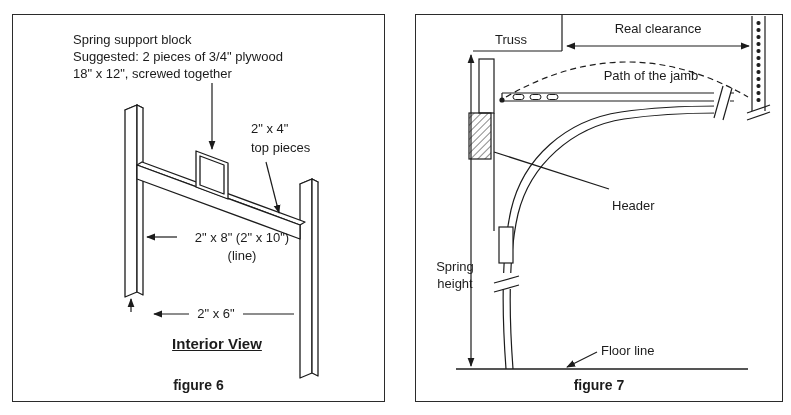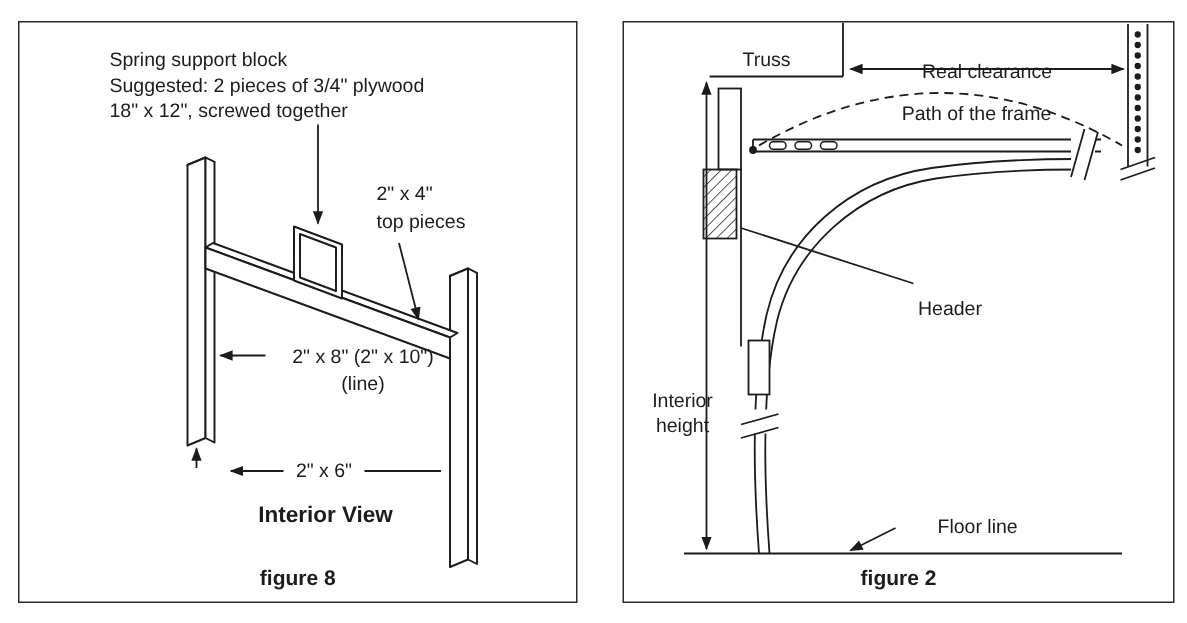--- a/index.html
+++ b/index.html
@@ -5,21 +5,21 @@
   html,body{margin:0;padding:0;background:#ffffff;}
   body{width:791px;height:415px;font-family:"Liberation Sans",sans-serif;color:#1c1c1c;}
   .canvas{position:relative;width:791px;height:415px;background:#fff;overflow:hidden;}
   .panel{position:absolute;border:1.6px solid #2b2b2b;background:#fff;box-sizing:border-box;}
   #panel4{left:12px;top:14px;width:373px;height:388px;}
   #panel5{left:415px;top:14px;width:368px;height:388px;}
   .panel svg{position:absolute;left:0;top:0;}
   .lbl{position:absolute;font-size:13px;line-height:17px;white-space:nowrap;}
   .ctr{text-align:center;}
   .caption{position:absolute;left:0;width:100%;text-align:center;font-weight:bold;font-size:14px;}
-  .title{font-size:15px;font-weight:bold;}
+  .title{font-size:15px;font-weight:bold;text-decoration:underline;}
   .tf{line-height:19px;}
 </style>
 </head>
 <body>
 
 <div class="canvas">
 
   <div class="panel" id="panel4">
     <svg width="370" height="385" viewBox="0 0 370 385">
       <defs>
@@ -71,21 +71,21 @@
       <div>top pieces</div>
     </div>
 
     <div class="lbl ctr" style="left:166px;top:214px;width:126px;">2" x 8" (2" x 10")</div>
     <div class="lbl ctr" style="left:166px;top:232px;width:126px;">(line)</div>
 
     <div class="lbl ctr" style="left:178px;top:290px;width:50px;">2" x 6"</div>
 
     <div class="lbl ctr title" style="left:104px;top:320px;width:200px;">Interior View</div>
 
-    <div class="caption" style="top:362px;">figure 8</div>
+    <div class="caption" style="top:362px;">figure 6</div>
   </div>
 
   <div class="panel" id="panel5">
     <svg width="365" height="385" viewBox="0 0 365 385">
       <defs>
         <marker id="arr5" viewBox="0 0 10 10" markerWidth="9" markerHeight="9" refX="9" refY="5" orient="auto-start-reverse" markerUnits="userSpaceOnUse">
           <path d="M0,1.2 L10,5 L0,8.8 Z" fill="#1c1c1c"></path>
         </marker>
         <pattern id="hatch5" width="5" height="5" patternUnits="userSpaceOnUse" patternTransform="rotate(45 0 0)">
           <line x1="0" y1="0" x2="0" y2="5" stroke="#1c1c1c" stroke-width="1"></line>
@@ -160,29 +160,29 @@
       <path d="M90,82 Q211,12 332,82" fill="none" stroke="#1c1c1c" stroke-width="1.2" stroke-dasharray="6 4"></path>
 
       <line x1="193" y1="174" x2="78" y2="137" stroke="#1c1c1c" stroke-width="1.2"></line>
 
       <line x1="40" y1="354" x2="332" y2="354" stroke="#1c1c1c" stroke-width="1.3"></line>
       <line x1="181" y1="337" x2="151" y2="352" stroke="#1c1c1c" stroke-width="1.2" marker-end="url(#arr5)"></line>
     </svg>
 
     <div class="lbl" style="left:79px;top:16px;">Truss</div>
 
-    <div class="lbl ctr" style="left:151px;top:24px;width:182px;">Real clearance</div>
+    <div class="lbl ctr" style="left:151px;top:5px;width:182px;">Real clearance</div>
 
-    <div class="lbl ctr" style="left:160px;top:52px;width:150px;">Path of the frame</div>
+    <div class="lbl ctr" style="left:160px;top:52px;width:150px;">Path of the jamb</div>
 
     <div class="lbl" style="left:196px;top:182px;">Header</div>
 
     <div class="lbl ctr" style="left:10px;top:243px;width:58px;">
-      <div>Interior</div>
+      <div>Spring</div>
       <div>height</div>
     </div>
 
-    <div class="lbl" style="left:185px;top:327px;margin-left:24px;">Floor line</div>
+    <div class="lbl" style="left:185px;top:327px;">Floor line</div>
 
-    <div class="caption" style="top:362px;">figure 2</div>
+    <div class="caption" style="top:362px;">figure 7</div>
   </div>
 
 </div>
 
 </body></html>

